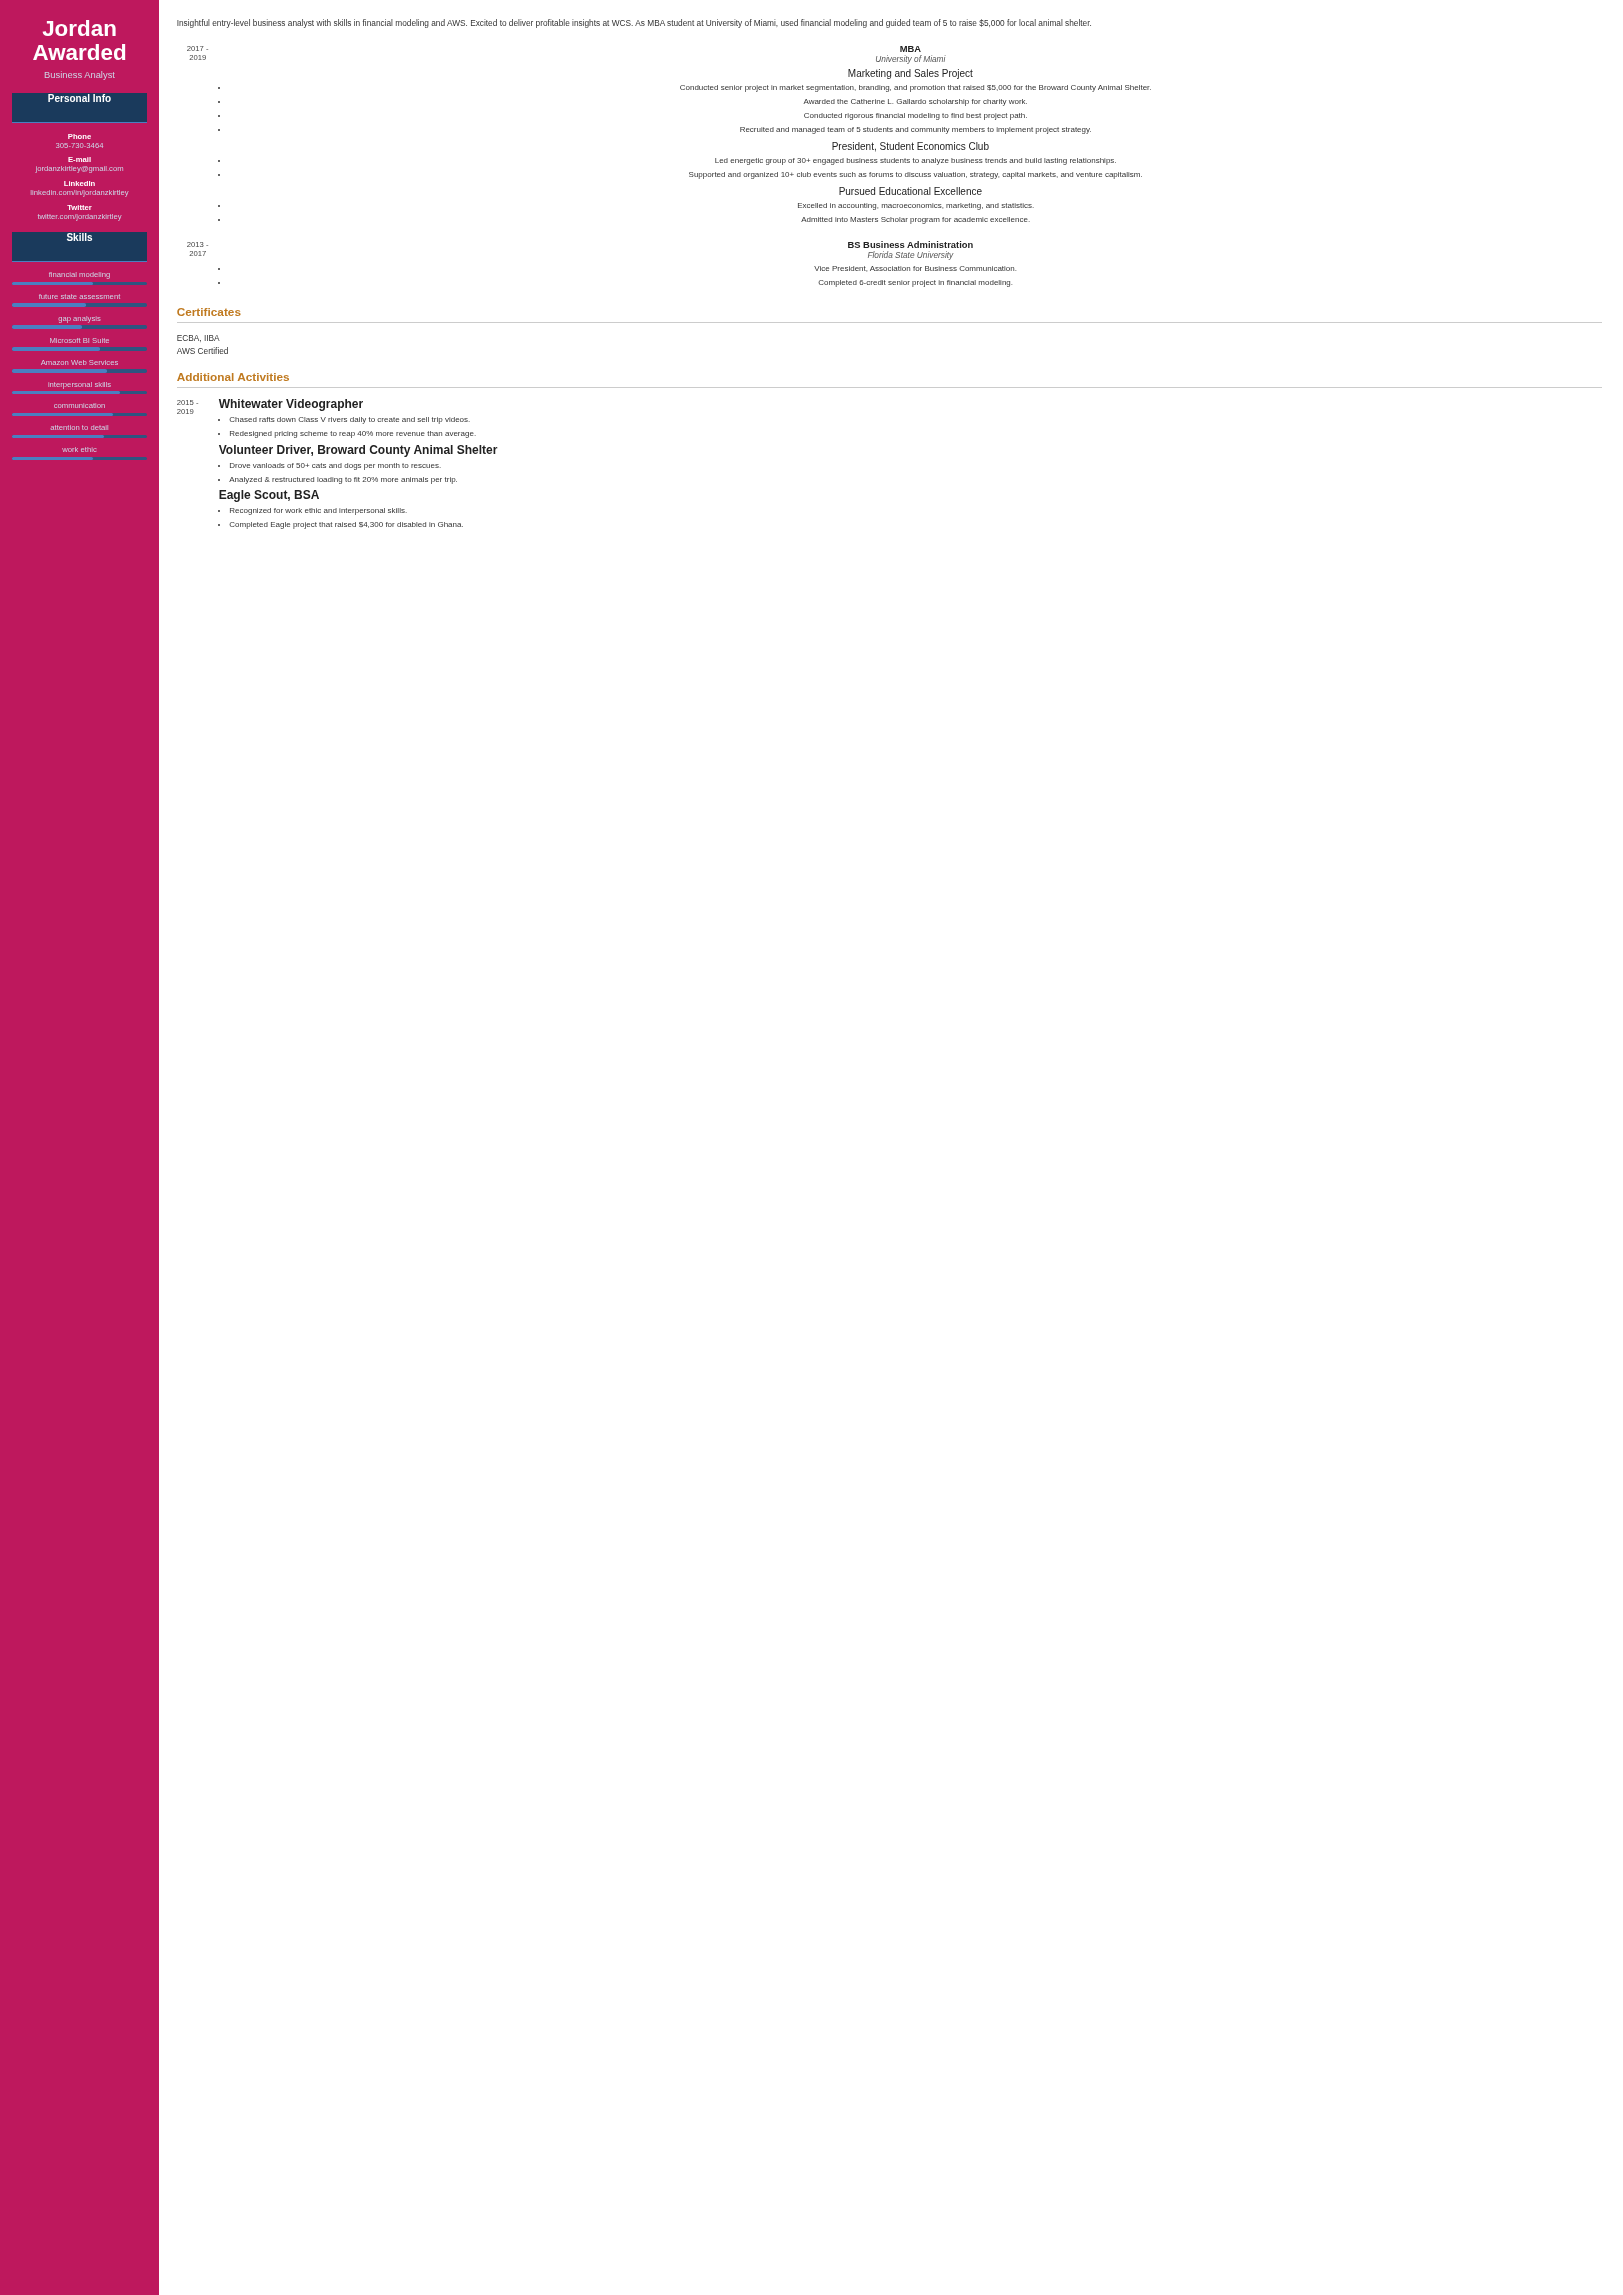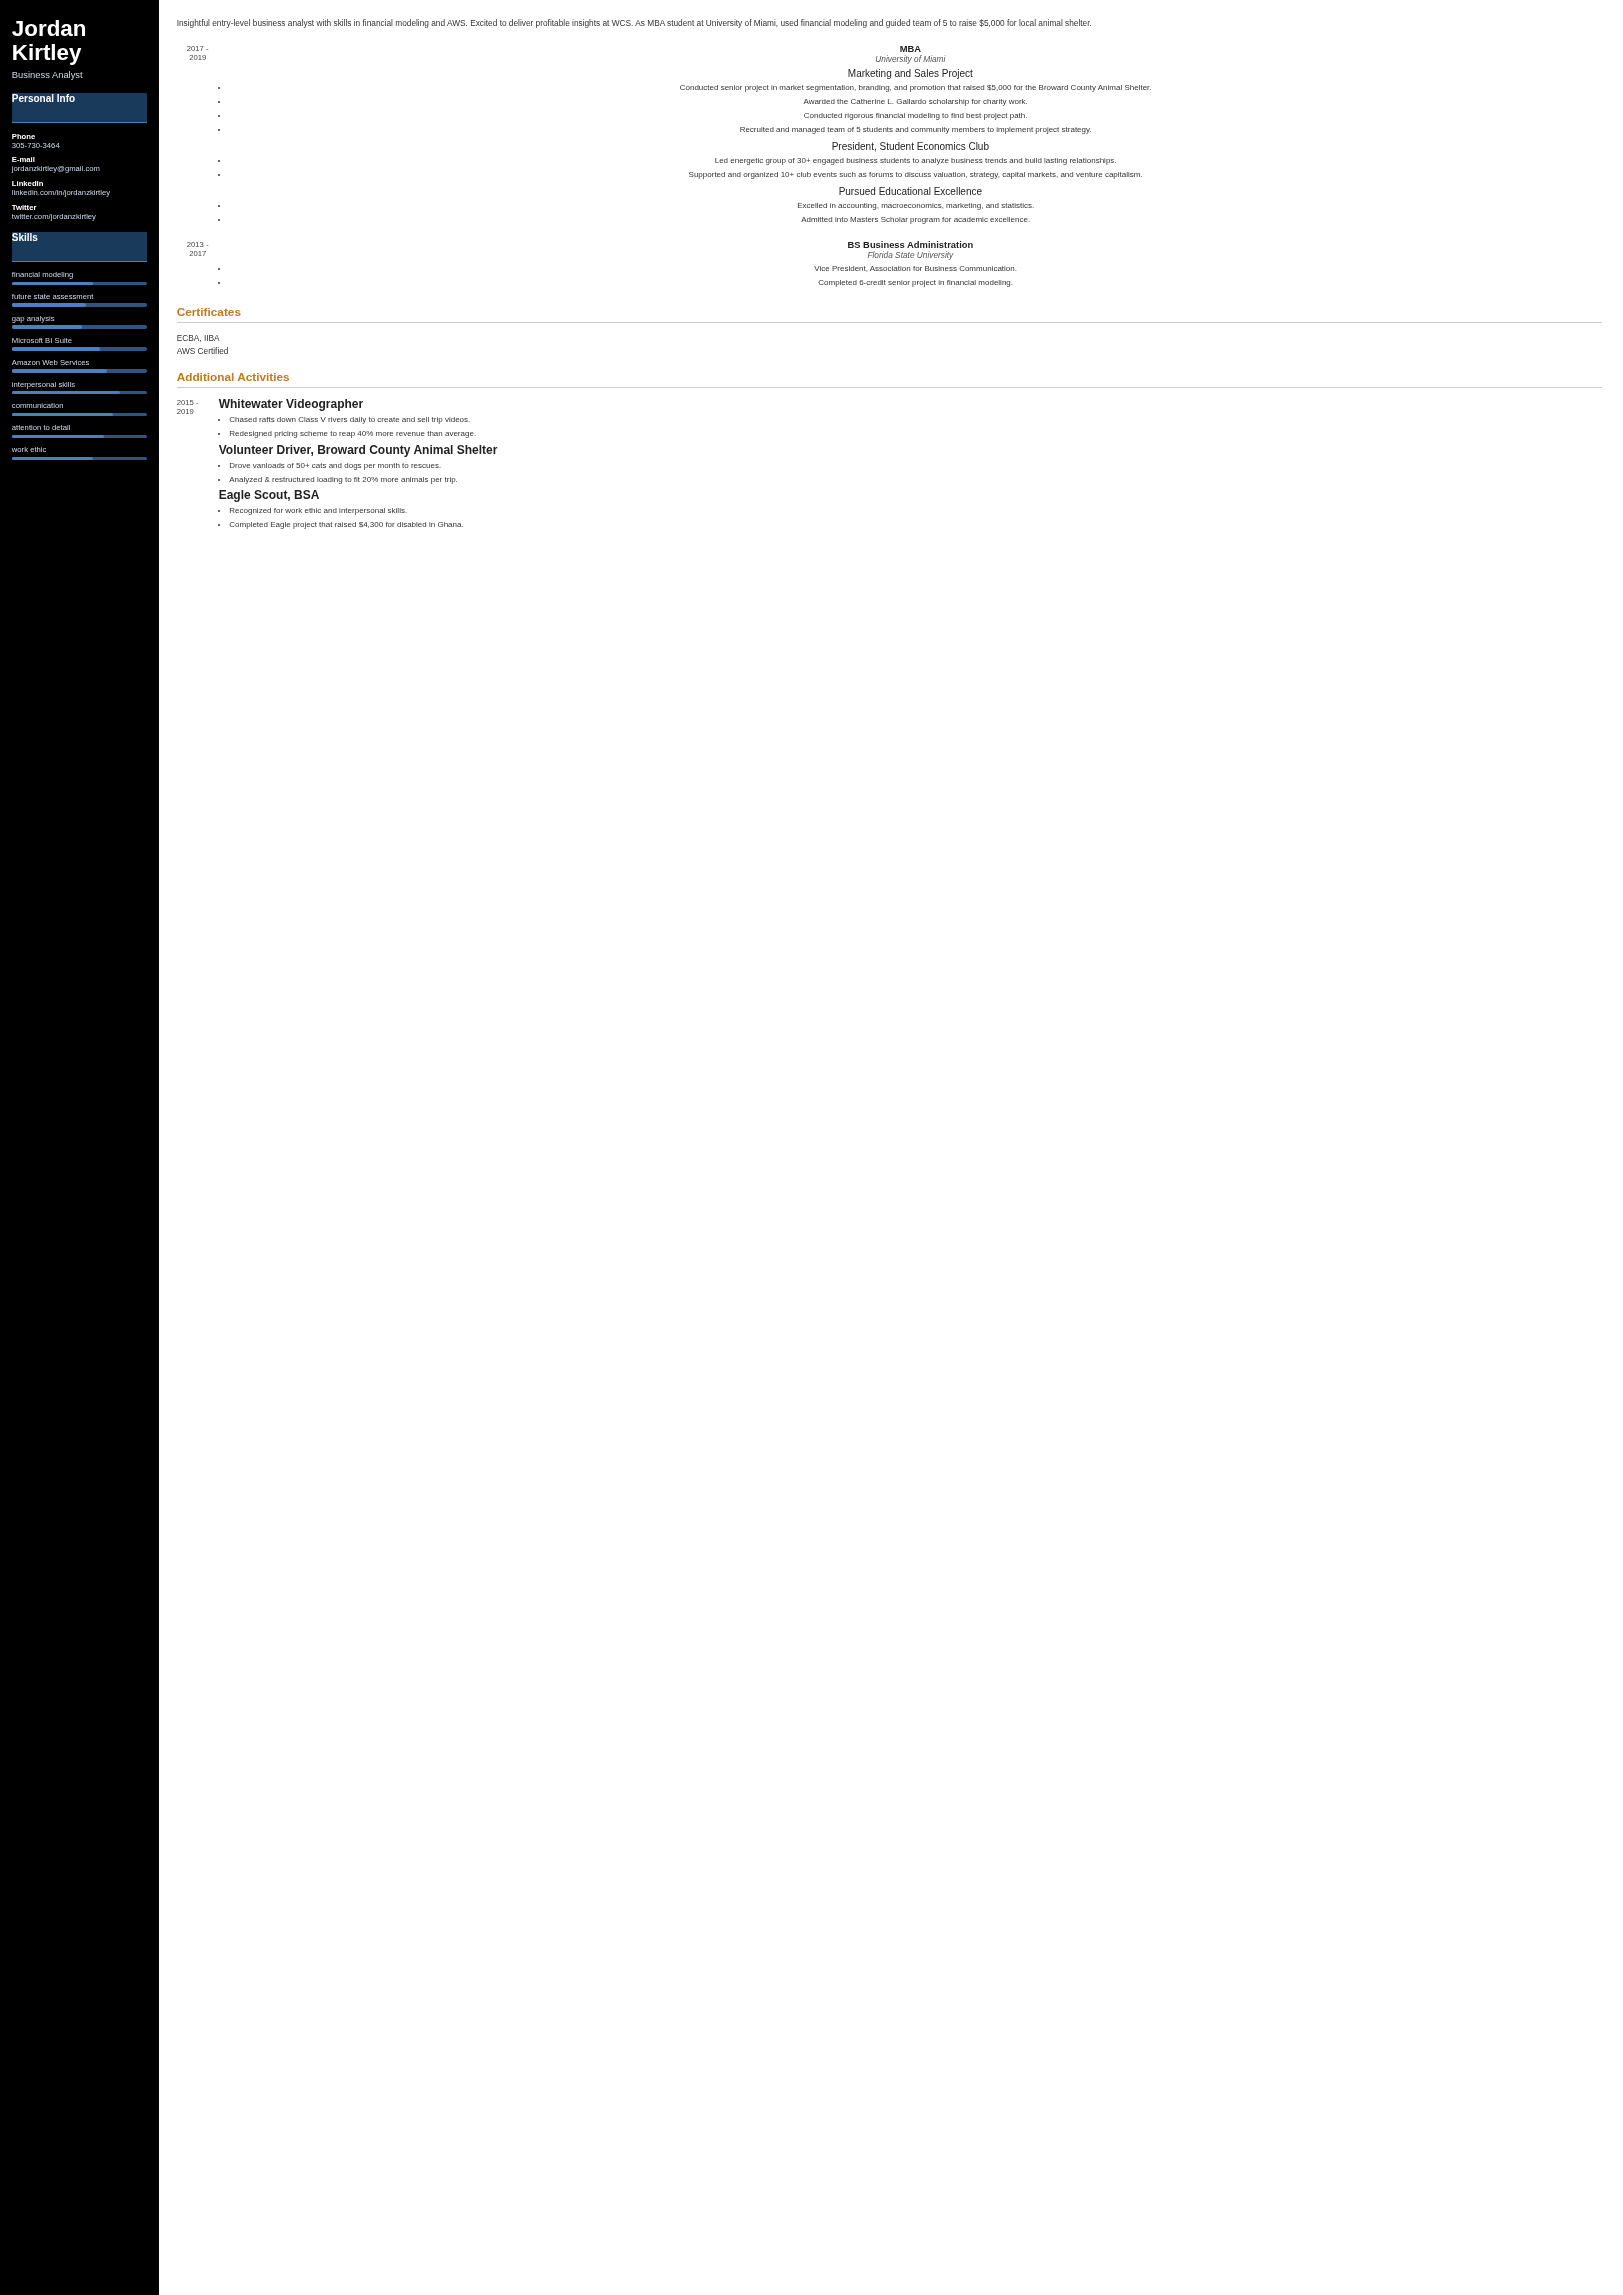--- a/index.html
+++ b/index.html
@@ -7,23 +7,24 @@
       font-family: Arial, sans-serif;
       font-size: 8.3px;
       color: #222;
       background: #fff;
       display: flex;
       min-height: 100vh;
     }
     .sidebar {
       width: 159px;
       min-width: 159px;
-      background: #000000;
+      background: #be185d;
       color: #fff;
       padding: 16.5px 11.8px 16.5px 11.8px;
+      text-align: center;
     }
     .sidebar-name {
       font-size: 22.4px;
       font-weight: 900;
       line-height: 1.1;
       color: #fff;
       margin-bottom: 3.5px;
     }
     .sidebar-title {
       font-size: 9.4px;
@@ -174,21 +175,21 @@
     .activity-bullets li {
       margin-bottom: 1.8px;
     }
   </style>
 </head>
 <body>
 
 <div class="sidebar">
   <div class="sidebar-name">
     <span>Jordan</span><br>
-    <span>Kirtley</span>
+    <span>Awarded</span>
   </div>
   <div class="sidebar-title">Business Analyst</div>
 
   <div class="sidebar-section-title">Personal Info</div>
 
   <div id="personal-info-container">
       <div class="personal-info-item">
         <div class="personal-info-label">Phone</div>
     <div class="personal-info-value">305-730-3464</div>
       </div>

